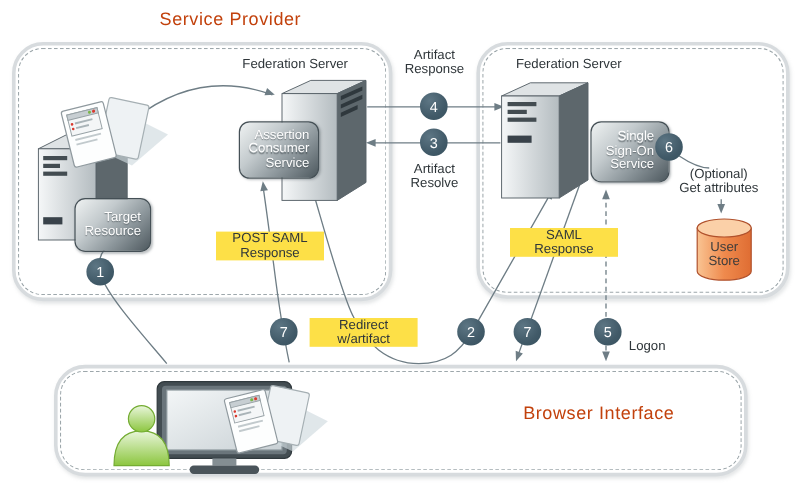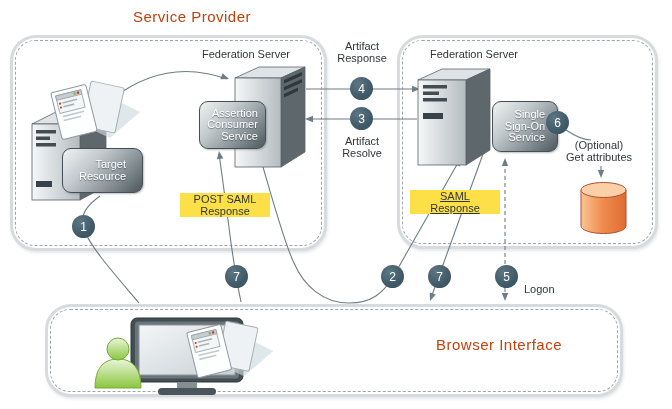--- a/index.html
+++ b/index.html
@@ -185,27 +185,31 @@
   <div class="zone-title" style="left:419px;top:336px;width:160px;">Browser Interface</div>
 
   <div class="lbl" style="left:196px;top:48px;width:100px;">Federation Server</div>
   <div class="lbl" style="left:424px;top:48px;width:100px;">Federation Server</div>
   <div class="lbl" style="left:317px;top:40px;width:90px;">Artifact
 Response</div>
   <div class="lbl" style="left:317px;top:135px;width:90px;">Artifact
 Resolve</div>
   <div class="lbl halo" style="left:180px;top:193px;width:90px;">POST SAML
 Response</div>
-  <div class="lbl halo" style="left:410px;top:190px;width:90px;text-decoration:underline;">SAML
+  <div class="lbl halo" style="left:258px;top:265px;width:90px;">Redirect
+w/artifact</div>
+  <div class="lbl halo" style="left:425px;top:190px;width:90px;">SAML
 Response</div>
   <div class="lbl" style="left:524px;top:283px;width:42px;text-align:left;">Logon</div>
   <div class="lbl" style="left:553px;top:139px;width:92px;">(Optional)
 Get attributes</div>
-
-  <div class="badge" style="left:62px;top:148px;width:81px;height:45px;">Target
+  <div class="lbl cyl-lbl" style="left:578px;top:200px;width:51px;">User
+Store</div>
+
+  <div class="badge" style="left:62px;top:165px;width:64px;height:45px;">Target
 Resource</div>
   <div class="badge" style="left:199px;top:101px;width:67px;height:48px;">Assertion
 Consumer
 Service</div>
   <div class="badge" style="left:456px;top:101px;width:66px;height:51px;margin-left:36px;">Single
 Sign-On
 Service</div>
 
   <div class="stepdot" style="left:72px;top:215px;">1</div>
   <div class="stepdot" style="left:381px;top:265px;">2</div>

